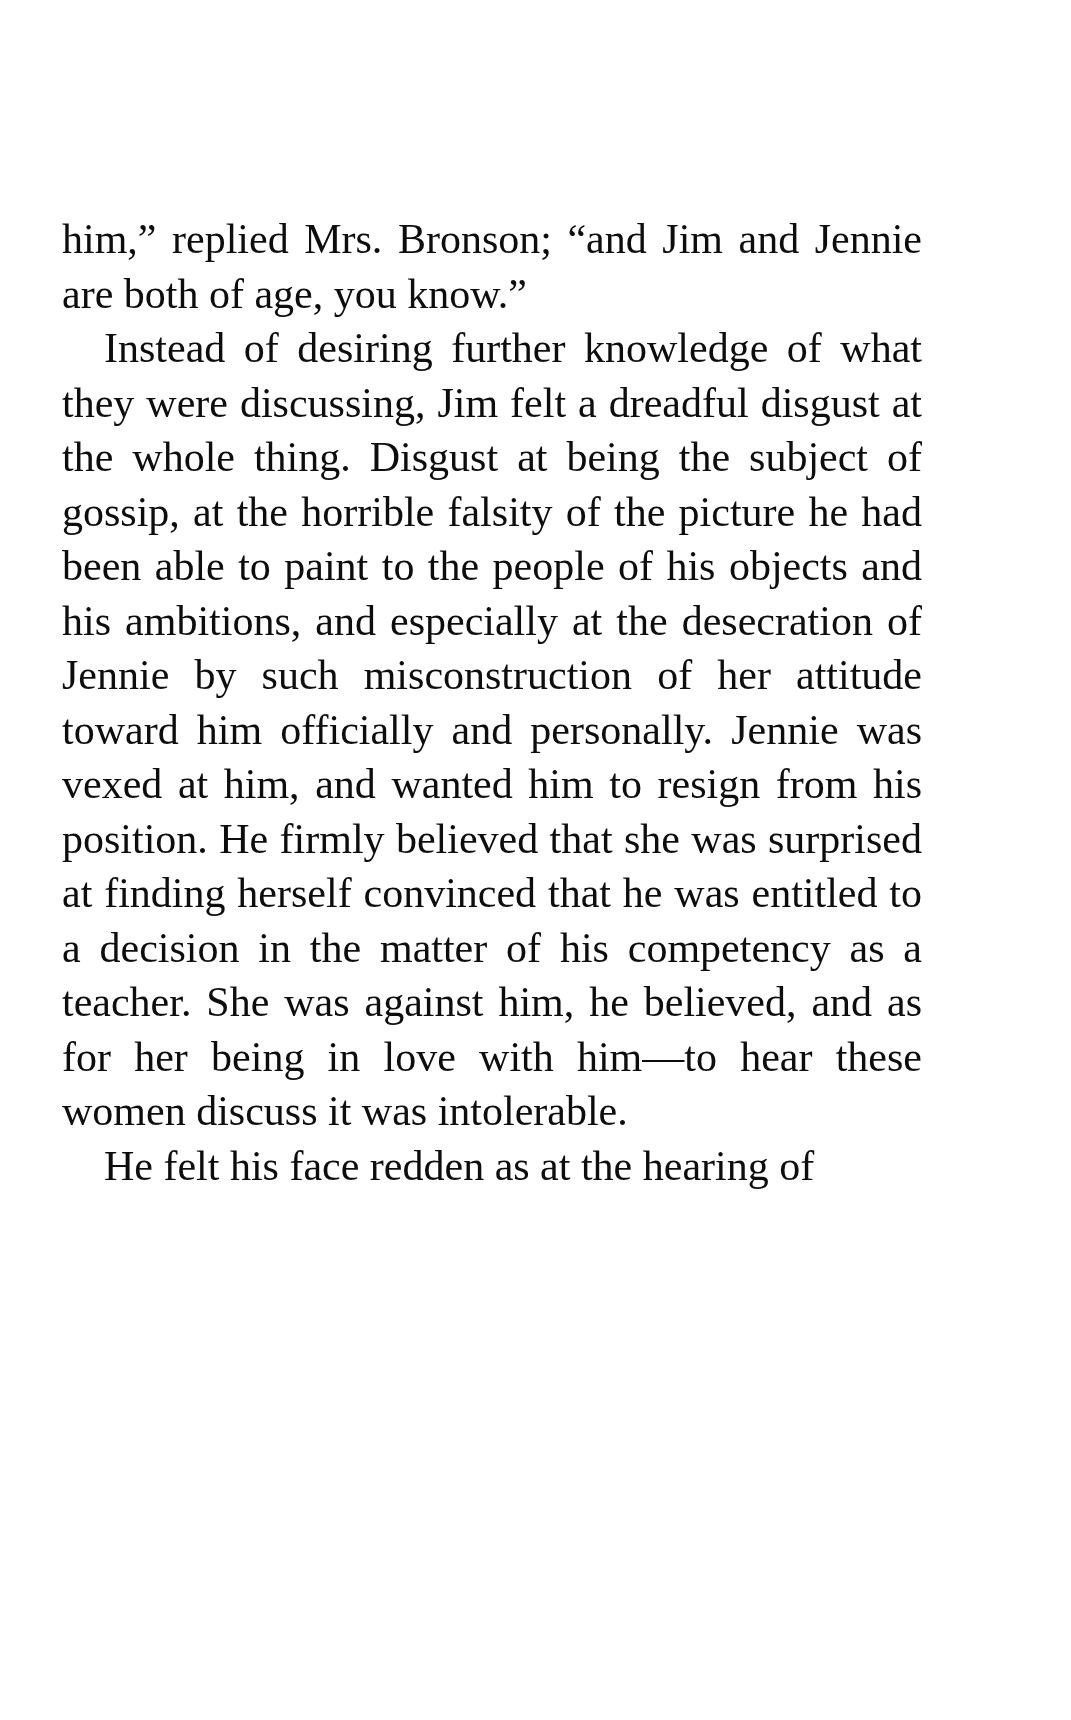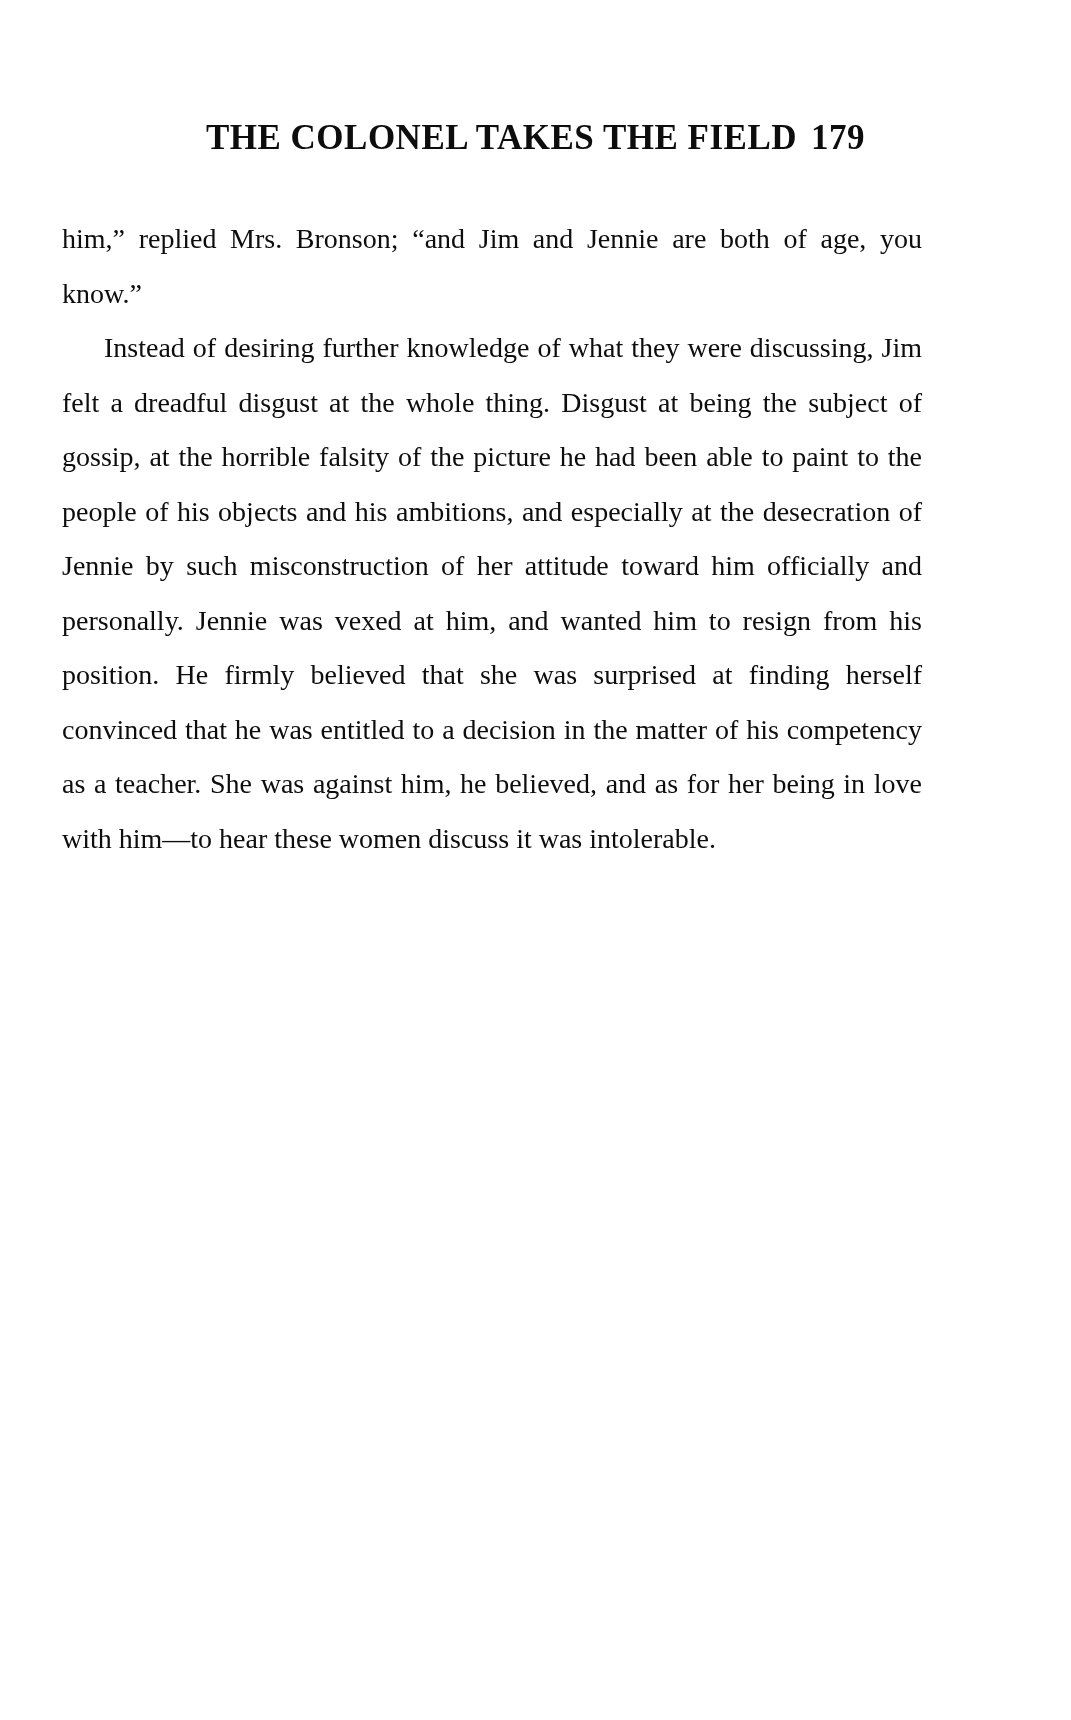--- a/index.html
+++ b/index.html
@@ -37,21 +37,21 @@
   }
   .running-head .page-number {
     display: inline;
     margin-left: 14px;
   }
   .body-text {
     position: absolute;
     top: 212px;
     left: 62px;
     width: 860px;
-    font-size: 28px;
+    font-size: 42px;
     line-height: 54.5px;
     text-align: justify;
     text-justify: inter-word;
   }
   .body-text p {
     margin: 0;
     text-indent: 0;
   }
   .body-text p.indent {
     text-indent: 42px;
@@ -59,22 +59,20 @@
   
   .body-text p {
     text-align-last: left;
   }
 </style>
 </head>
 <body>
 
 <div class="page">
 
-  <div class="running-head">
-    <span class="title-text">THE COLONEL TAKES THE FIELD</span><span class="page-number">179</span>
-  </div>
 
   <div class="body-text">
     <p>him,” replied Mrs. Bronson; “and Jim and Jennie are both of age, you know.”</p>
     <p class="indent">Instead of desiring further knowledge of what they were discussing, Jim felt a dreadful disgust at the whole thing.  Disgust at being the subject of gossip, at the horrible falsity of the picture he had been able to paint to the people of his objects and his ambitions, and especially at the desecration of Jennie by such misconstruction of her attitude toward him officially and personally.  Jennie was vexed at him, and wanted him to resign from his position.  He firmly believed that she was surprised at finding herself convinced that he was entitled to a decision in the matter of his competency as a teacher.  She was against him, he believed, and as for her being in love with him—to hear these women discuss it was intolerable.</p>
+    <p class="indent">He felt his face redden as at the hearing of</p>
   </div>
 
 </div>
 
 </body></html>

